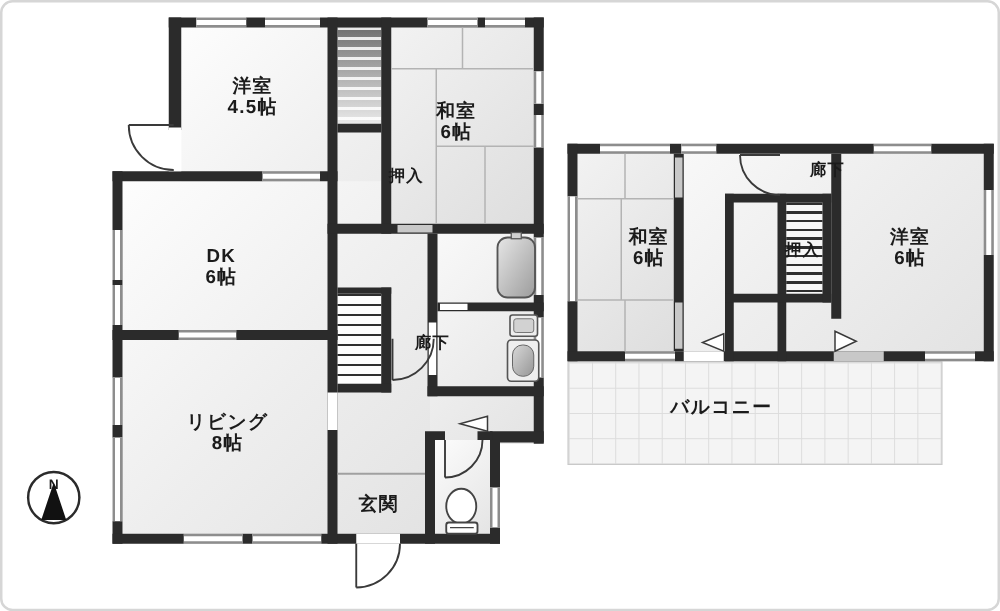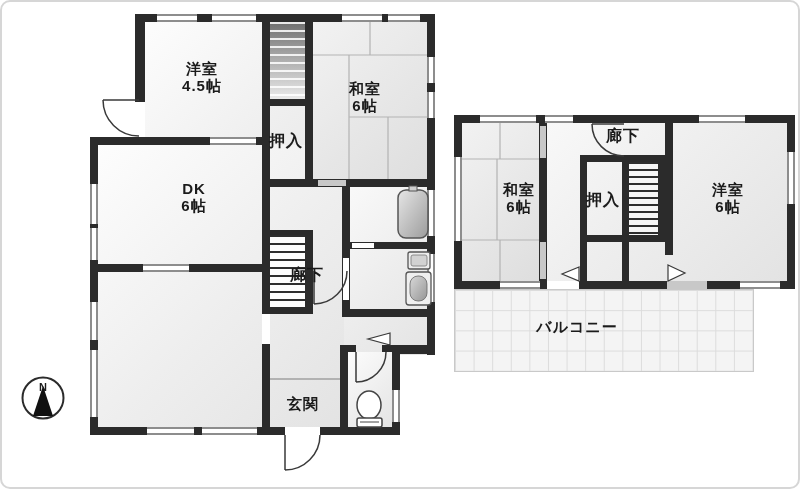--- a/index.html
+++ b/index.html
@@ -18,21 +18,21 @@
   .stairs-down{position:absolute;z-index:3;background:#fdfdfd;
     background-image:repeating-linear-gradient(to bottom,#2e2e2e 0 2px, rgba(0,0,0,0) 2px 8px);}
   .stairs-f2{position:absolute;z-index:3;background:#f6f6f6;
     background-image:repeating-linear-gradient(to bottom,#2e2e2e 0 2px, rgba(0,0,0,0) 2px 7px);}
   .balcony{position:absolute;background:#f4f4f4;border:1px solid #c9c9c9;z-index:1;
     background-image:linear-gradient(to right,#dcdcdc 1px,transparent 1px),
                      linear-gradient(to bottom,#dcdcdc 1px,transparent 1px);
     background-size:18.6px 20.2px;}
   .lbl{position:absolute;transform:translate(-50%,-50%);text-align:center;color:#1b1b1b;
        font-weight:bold;line-height:1.12;white-space:nowrap;letter-spacing:1px;z-index:9;}
-  .s15{font-size:15px;} .s13{font-size:16px;}
+  .s15{font-size:15px;} .s13{font-size:13px;margin-left:39px;}
   .overlay{position:absolute;left:0;top:0;z-index:8;pointer-events:none;}
 </style>
 </head>
 <body>
 
 <div class="canvas">
 
   <div class="room" style="left:143px;top:20px;width:282px;height:157px;"></div>
   <div class="room" style="left:96px;top:143px;width:246px;height:282px;"></div>
   <div class="room" style="left:342px;top:143px;width:91px;height:210px;"></div>
@@ -123,26 +123,30 @@
     <div>洋室</div>
     <div>4.5帖</div>
   </div>
   <div class="lbl s15" style="left:363px;top:96px;">
     <div>和室</div>
     <div>6帖</div>
   </div>
   <div class="lbl s13" style="left:284px;top:139px;">
     <div>押入</div>
   </div>
-  <div class="lbl s15" style="left:175px;top:196px;margin-left:17px;">
+  <div class="lbl s15" style="left:175px;top:212px;">
     <div>DK</div>
     <div>6帖</div>
   </div>
   <div class="lbl s13" style="left:305px;top:273px;">
     <div>廊下</div>
+  </div>
+  <div class="lbl s15" style="left:180px;top:345px;">
+    <div>リビング</div>
+    <div>8帖</div>
   </div>
   <div class="lbl s15" style="left:301px;top:402px;">
     <div>玄関</div>
   </div>
   <div class="lbl s13" style="left:621px;top:134px;">
     <div>廊下</div>
   </div>
   <div class="lbl s15" style="left:517px;top:197px;">
     <div>和室</div>
     <div>6帖</div>

